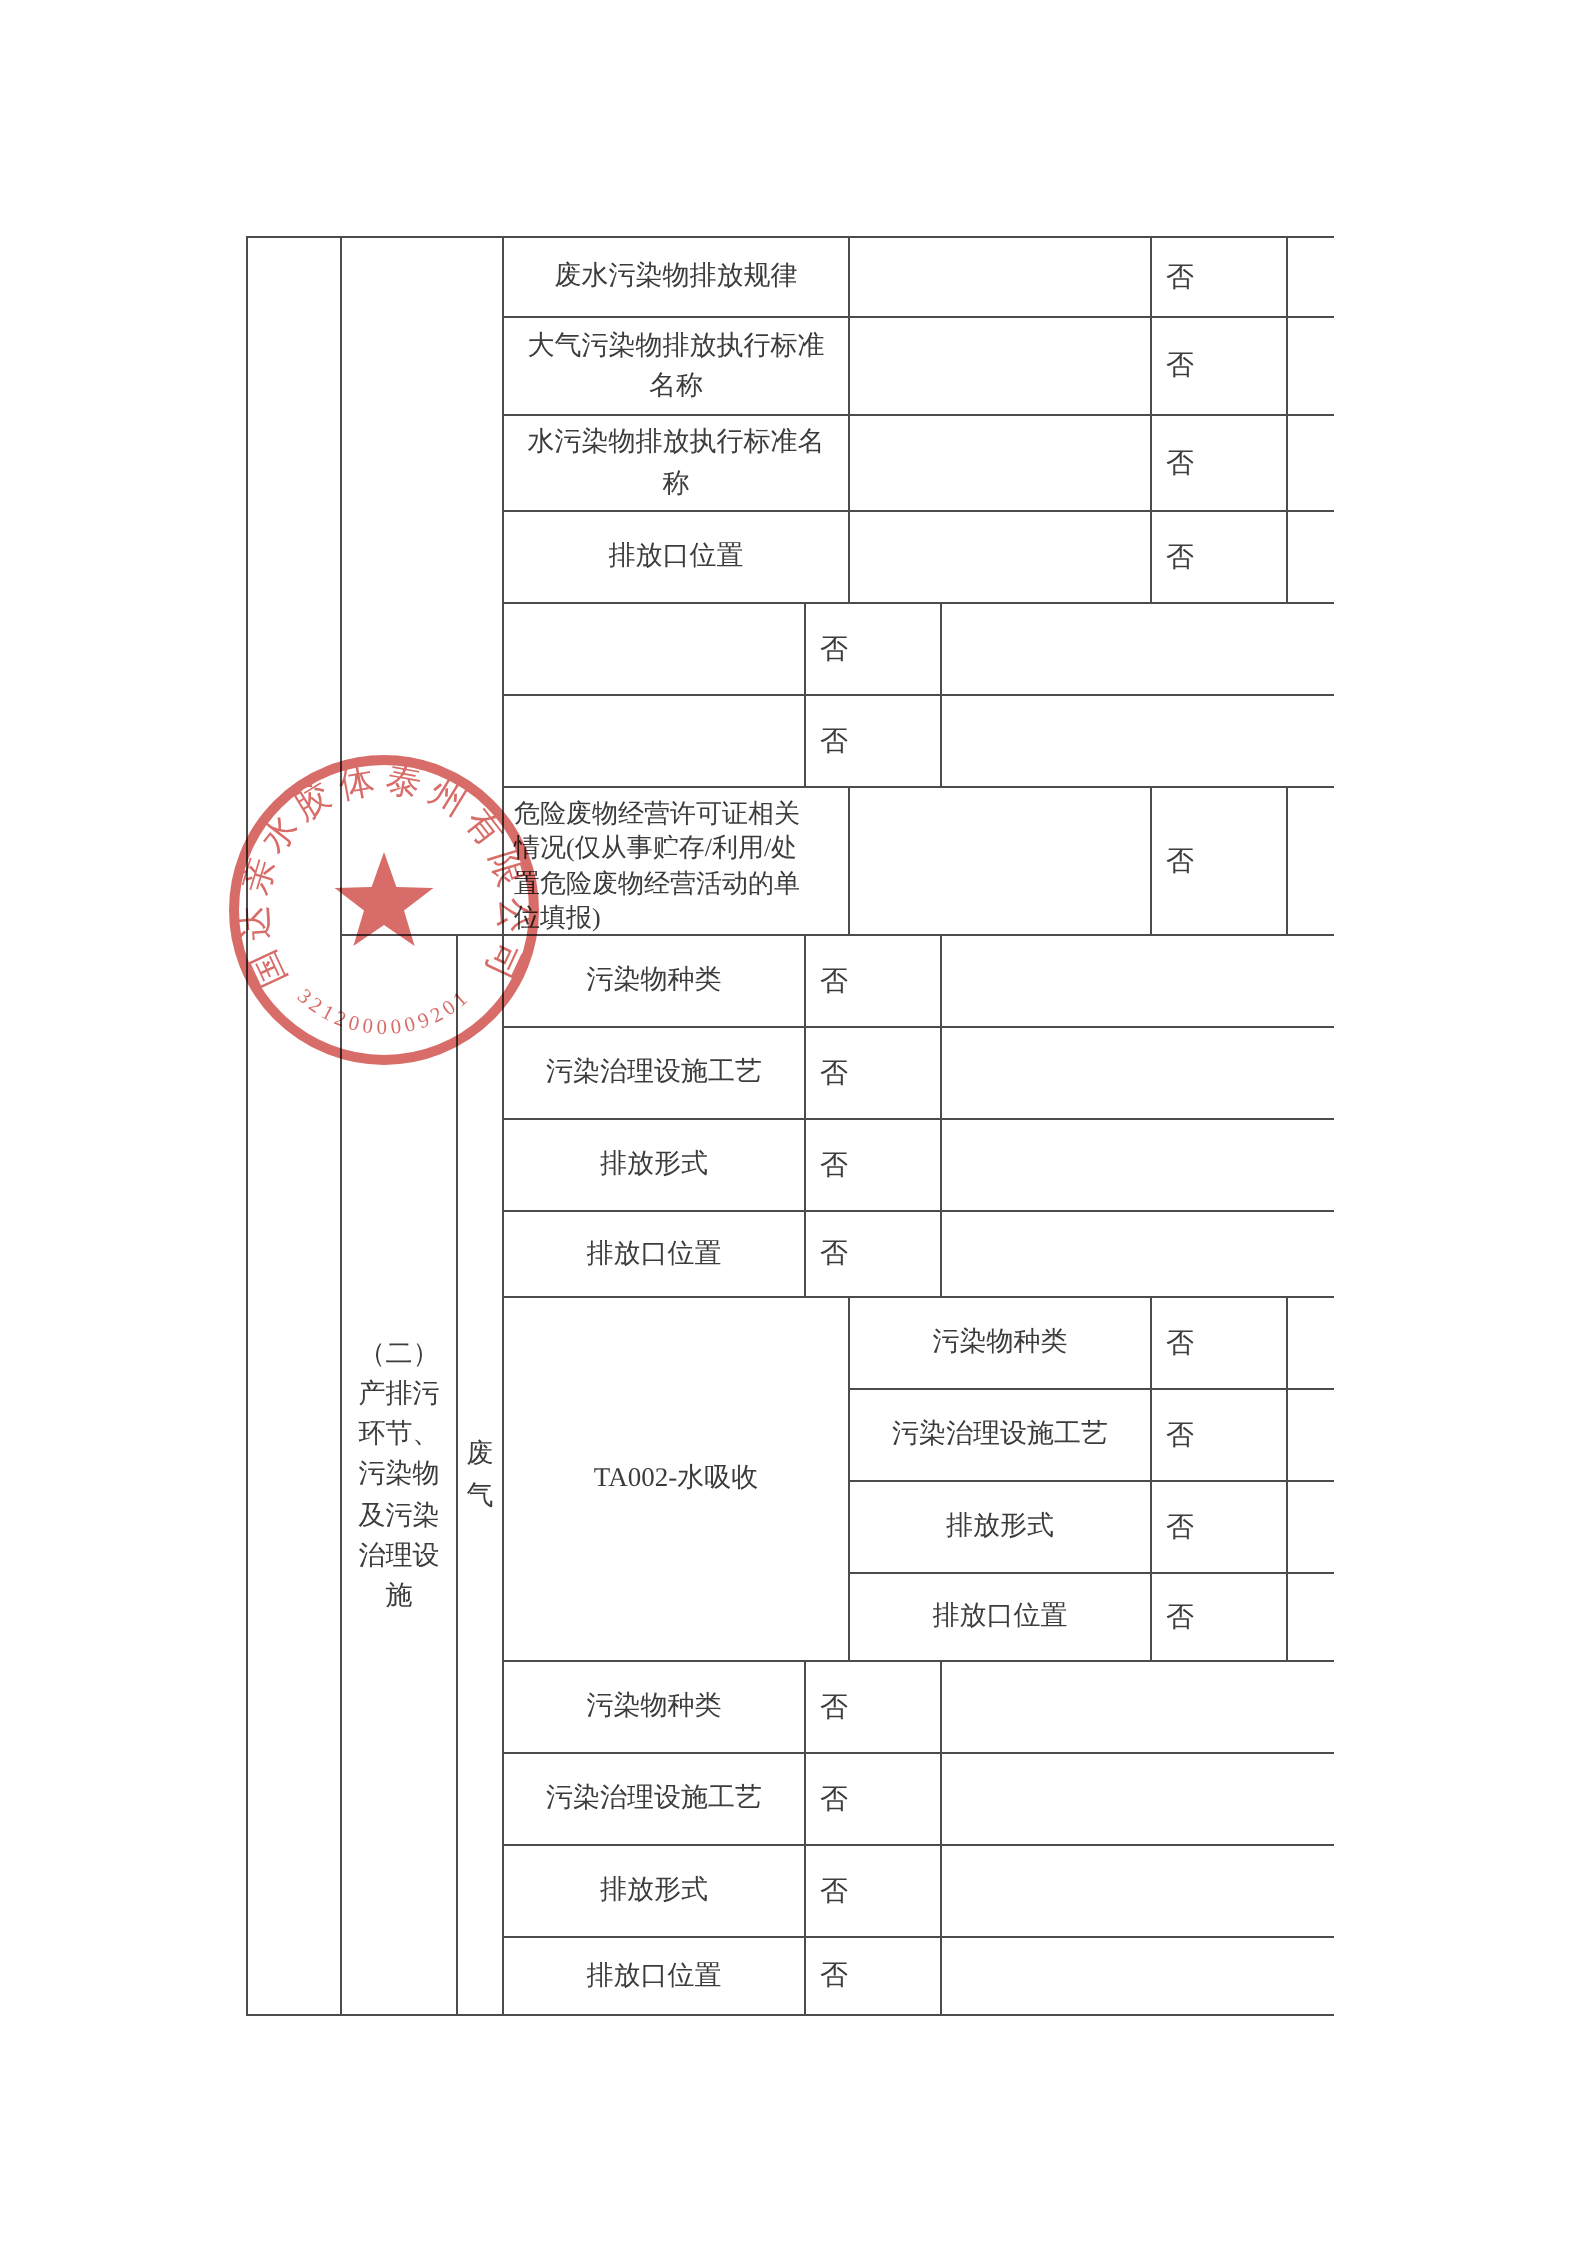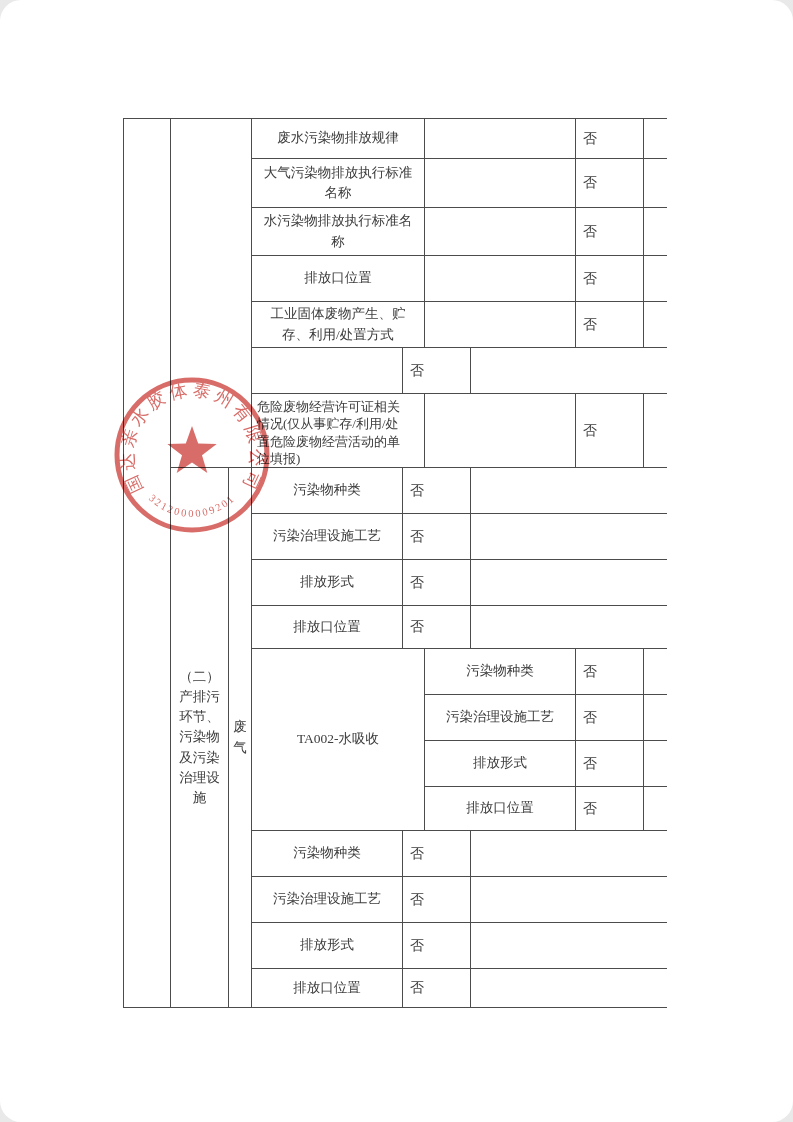--- a/index.html
+++ b/index.html
@@ -1,19 +1,19 @@
 <!DOCTYPE html>
 <html><head>
 <meta charset="utf-8">
 <style>
   html,body{margin:0;padding:0;background:#e9e9e9;}
   .page{
     position:relative;width:793px;height:1122px;background:#ffffff;
     font-family:"Liberation Serif","DejaVu Serif",serif;color:#3c3c3c;
-    overflow:hidden;margin:0 auto;border-radius:21px;
+    overflow:hidden;margin:0 auto;
   }
   .tbl{
     position:absolute;left:123px;top:118px;width:543px;height:889px;
     display:flex;border-top:1.5px solid #4c4c4c;border-left:1.5px solid #4c4c4c;
   }
   .cell{box-sizing:border-box;}
   .br{border-right:1.5px solid #4c4c4c;}
   .bb{border-bottom:1.5px solid #4c4c4c;}
   .colA{width:47px;}
   .main{flex:1;display:flex;flex-direction:column;min-width:0;}
@@ -99,24 +99,20 @@
                 <div class="lbl">排放口位置</div>
               </div>
             <div class="cE cell br"></div>
             <div class="cF cell br">
                 <span class="no">否</span>
               </div>
             <div class="cG cell"></div>
           </div>
 
           <div class="s1row bb" style="height:45px">
-            <div class="cD cell br">
-                <div class="lbl">工业固体废物产生、贮
-存、利用/处置方式</div>
-              </div>
             <div class="cE cell br"></div>
             <div class="cF cell br">
                 <span class="no">否</span>
               </div>
             <div class="cG cell"></div>
           </div>
 
           <div class="s1row bb" style="height:45px">
             <div class="cE cell br"></div>
             <div class="cF cell br">

